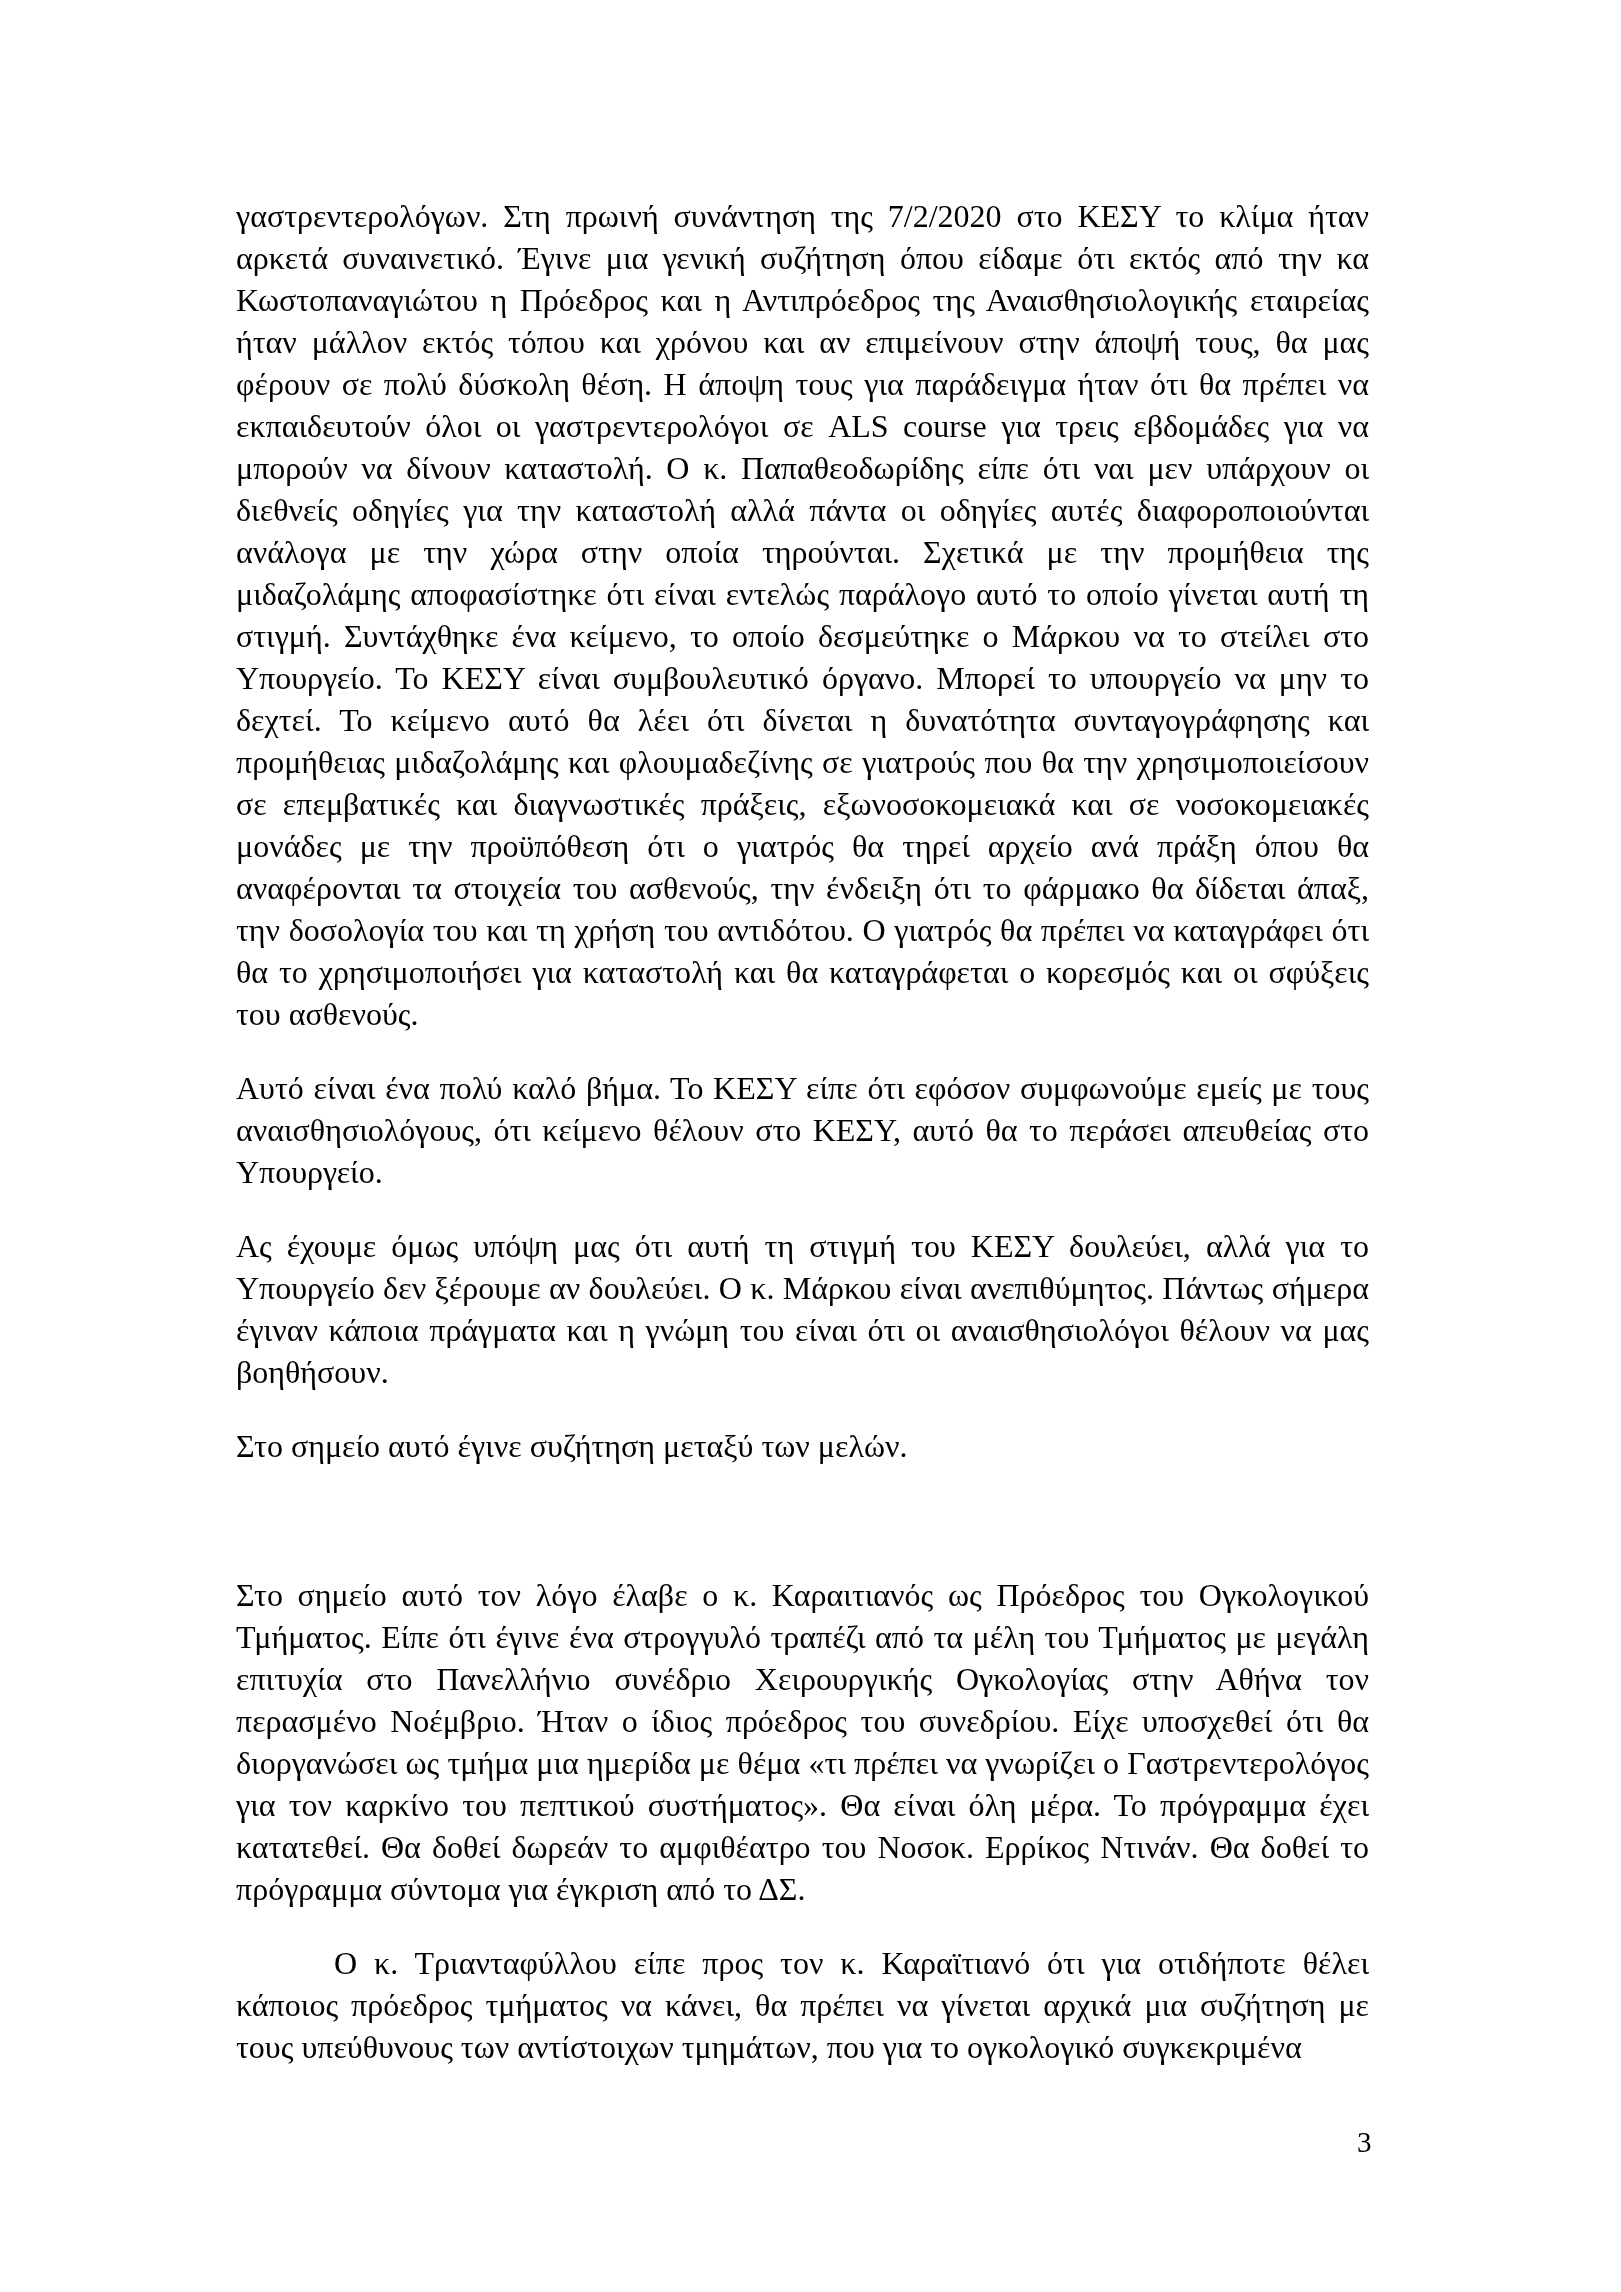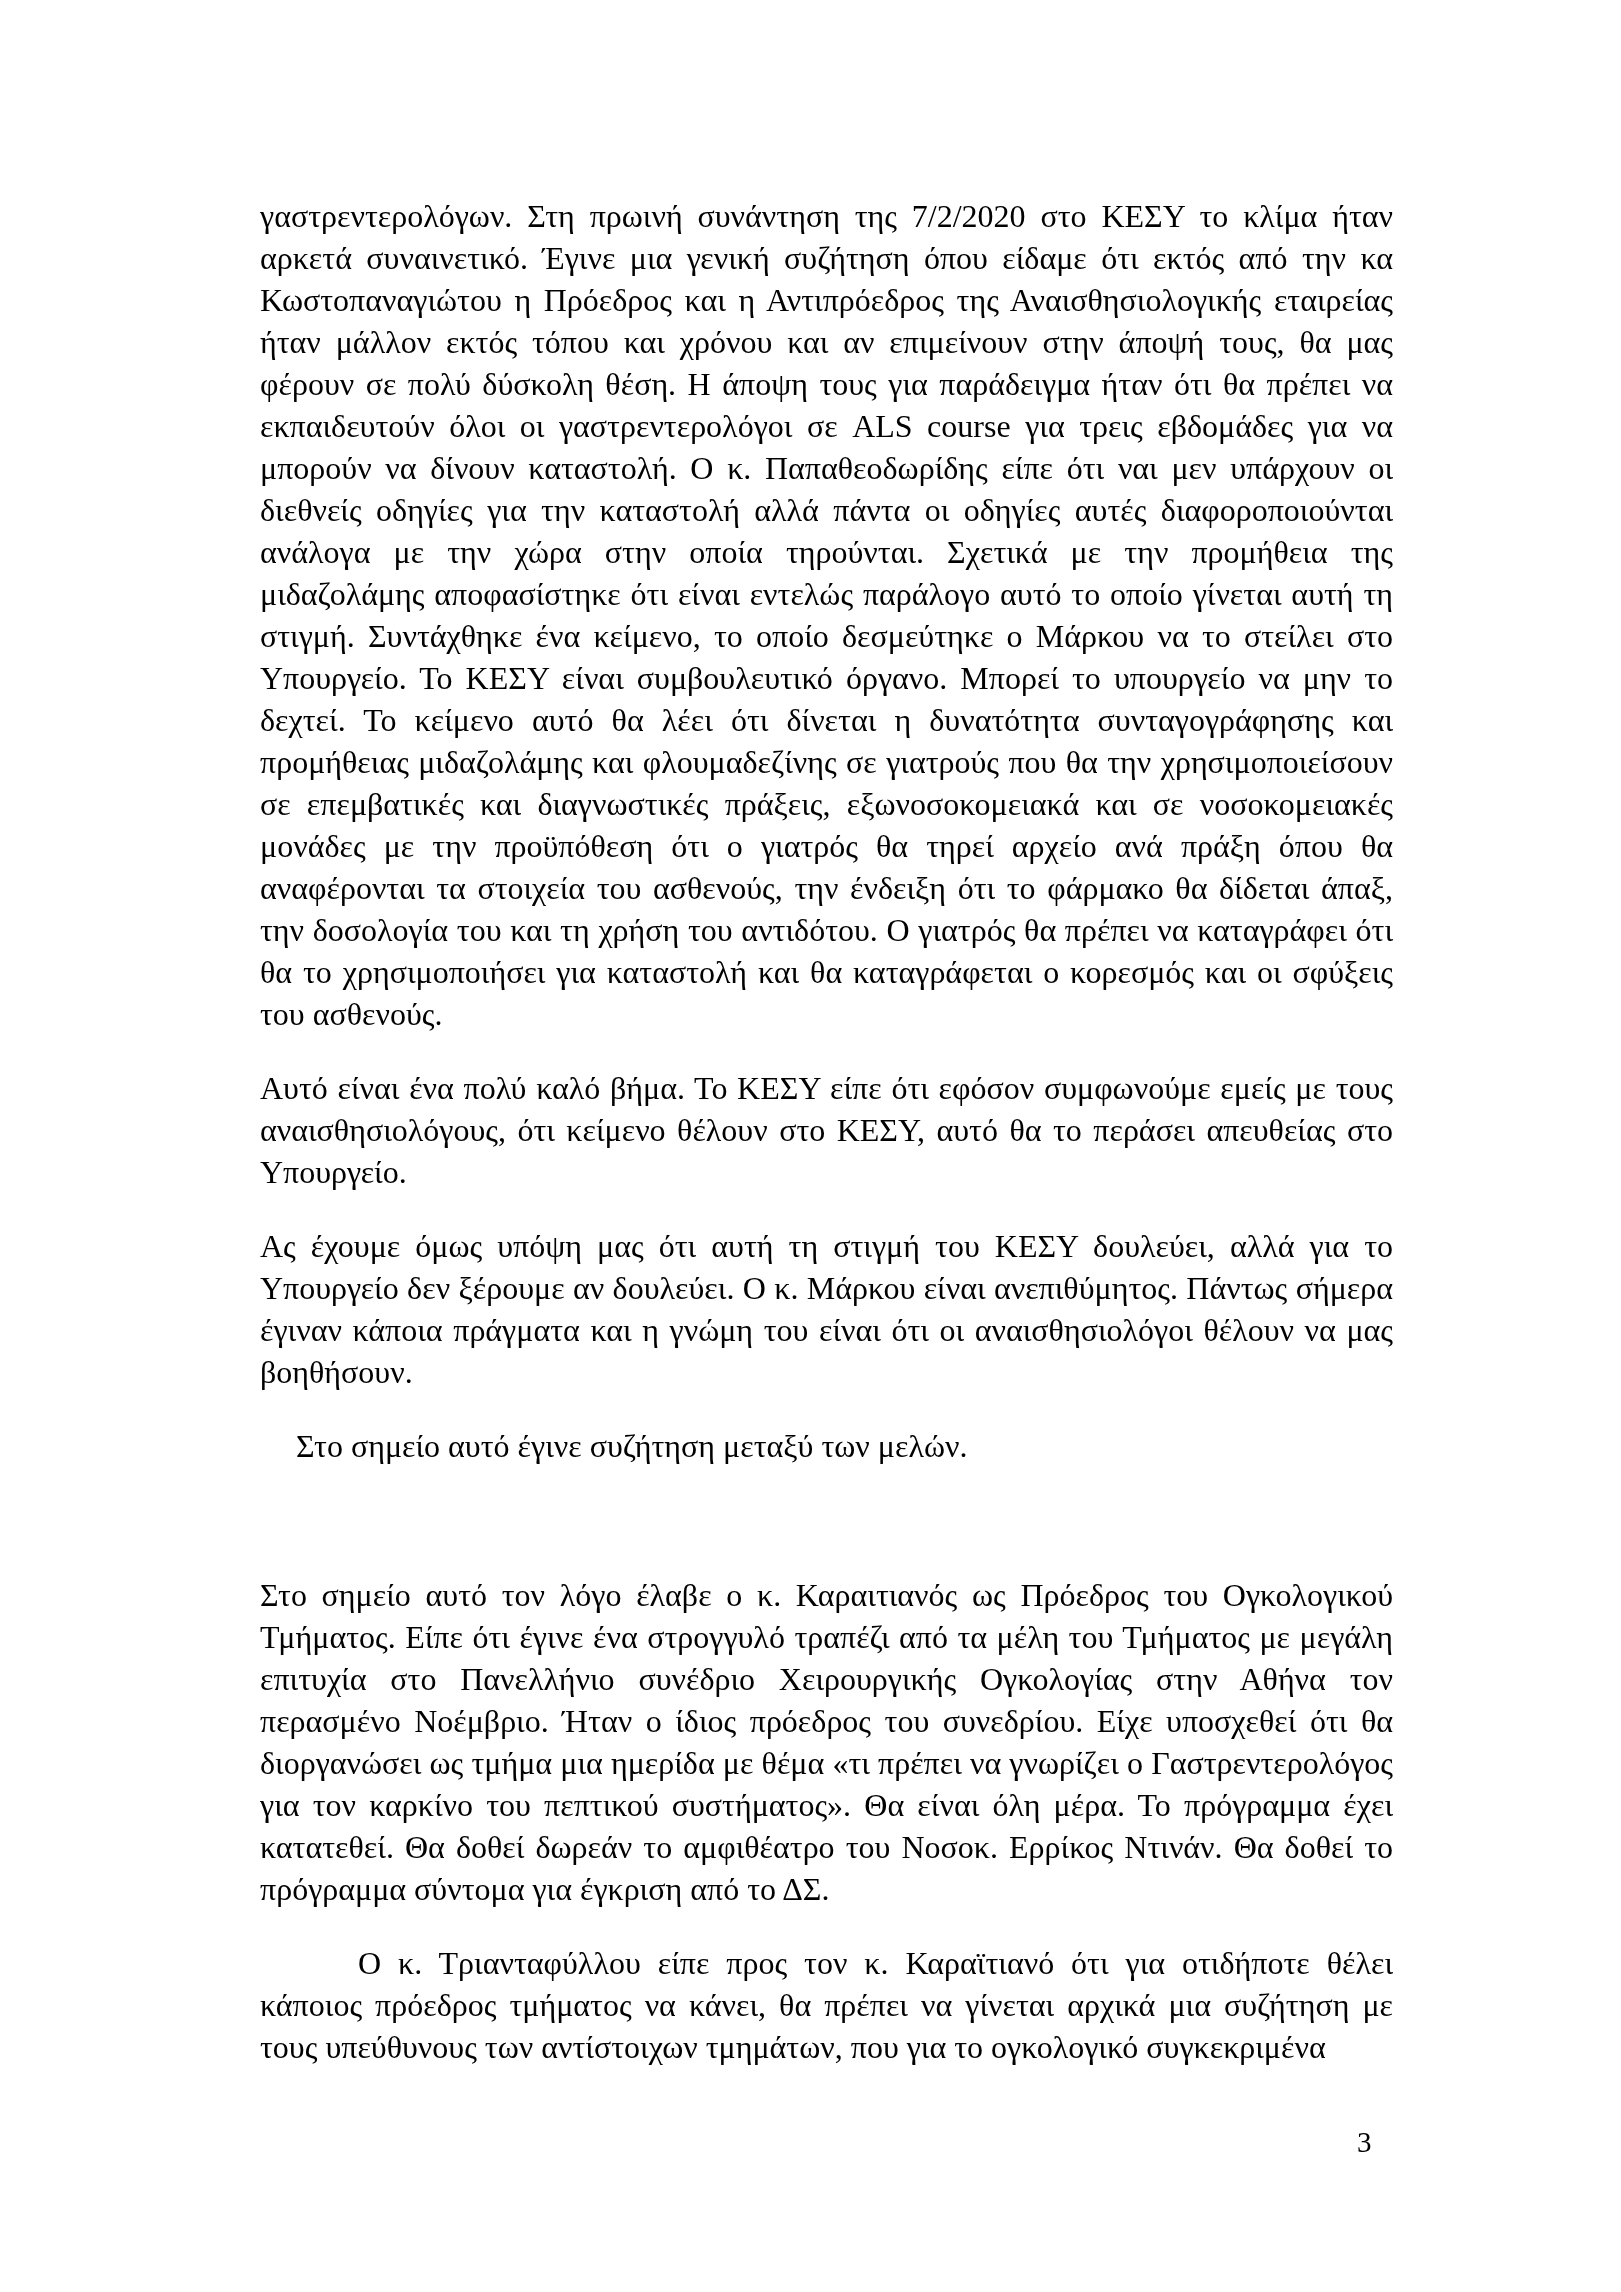--- a/index.html
+++ b/index.html
@@ -11,36 +11,35 @@
     position: relative;
     width: 1621px;
     height: 2293px;
     background: #ffffff;
     overflow: hidden;
     font-family: "Liberation Serif", "DejaVu Serif", serif;
     color: #000000;
   }
   .content {
     position: absolute;
-    left: 260px;
+    left: 236px;
     top: 195px;
     width: 1133px;
   }
   .content p {
     margin: 0 0 32px 0;
     font-size: 32px;
     line-height: 42px;
     text-align: justify;
     text-justify: inter-word;
     color: #000000;
   }
   
   .content p.gap-after {
     margin-bottom: 107px;
-    margin-left: 36px;
   }
   
   .content p.first-indent {
     text-indent: 98px;
   }
   .footer {
     position: absolute;
     left: 1357px;
     top: 2125px;
     font-size: 29px;

